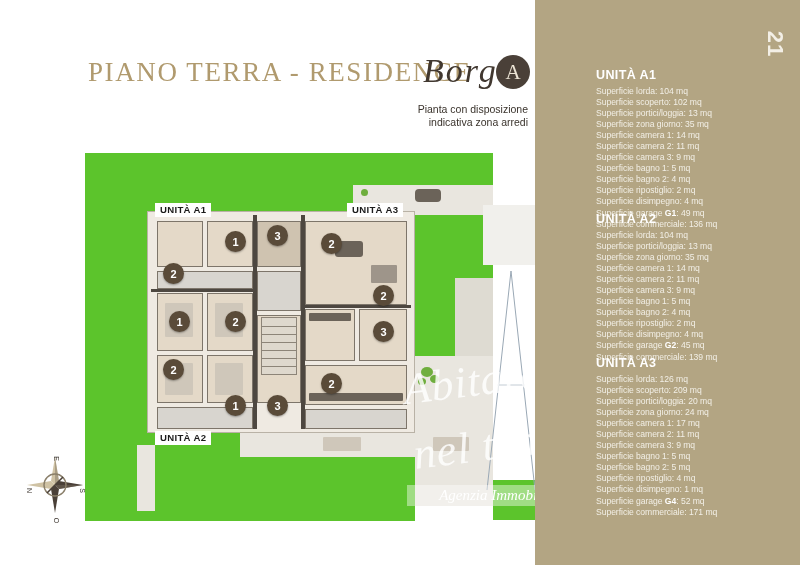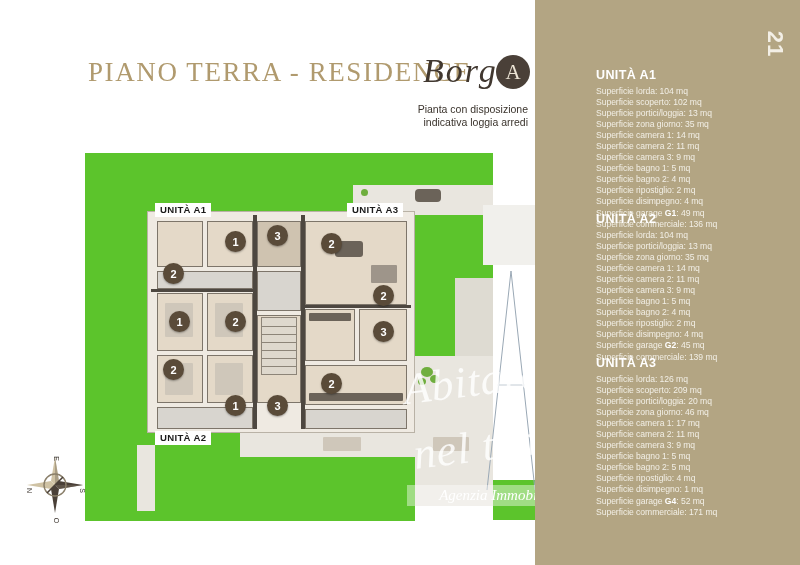--- a/index.html
+++ b/index.html
@@ -184,21 +184,21 @@
   </div>
 
   <div id="title">PIANO TERRA - RESIDENCE</div>
   <div id="brand">
     <div id="brand-script">Borg</div>
     <div id="brand-badge">
       <span>A</span>
     </div>
   </div>
   <div id="subtitle" style="white-space:pre-line;">Pianta con disposizione
-indicativa loggia arredi</div>
+indicativa zona arredi</div>
 
   <div id="compass">
     <svg width="60" height="60" viewBox="0 0 60 60">
       <polygon points="30,2 34,26 30,30 26,26" fill="#cfc2a4"></polygon>
       <polygon points="30,58 34,34 30,30 26,34" fill="#4a4038"></polygon>
       <polygon points="2,30 26,26 30,30 26,34" fill="#cfc2a4"></polygon>
       <polygon points="58,30 34,34 30,30 34,26" fill="#4a4038"></polygon>
       <polygon points="30,2 34,26 30,30" fill="#8a7f6a" opacity=".55"></polygon>
       <polygon points="58,30 34,34 30,30" fill="#6d6355" opacity=".55"></polygon>
       <circle cx="30" cy="30" r="11" fill="none" stroke="#8a7f6a" stroke-width="1.4"></circle>
@@ -252,21 +252,21 @@
         <div class="unit-line">Superficie commerciale: 139 mq</div>
       </div>
   </div>
 
   <div class="unit-block" style="top:356px;">
     <div class="unit-title">UNITÀ A3</div>
     <div>
         <div class="unit-line">Superficie lorda: 126 mq</div>
         <div class="unit-line">Superficie scoperto: 209 mq</div>
         <div class="unit-line">Superficie portici/loggia: 20 mq</div>
-        <div class="unit-line">Superficie zona giorno: 46 mq</div>
+        <div class="unit-line">Superficie zona giorno: 24 mq</div>
         <div class="unit-line">Superficie camera 1: 17 mq</div>
         <div class="unit-line">Superficie camera 2: 11 mq</div>
         <div class="unit-line">Superficie camera 3: 9 mq</div>
         <div class="unit-line">Superficie bagno 1: 5 mq</div>
         <div class="unit-line">Superficie bagno 2: 5 mq</div>
         <div class="unit-line">Superficie ripostiglio: 4 mq</div>
         <div class="unit-line">Superficie disimpegno: 1 mq</div>
         <div class="unit-line">Superficie garage <b>G4</b>: 52 mq</div>
         <div class="unit-line">Superficie commerciale: 171 mq</div>
       </div>

